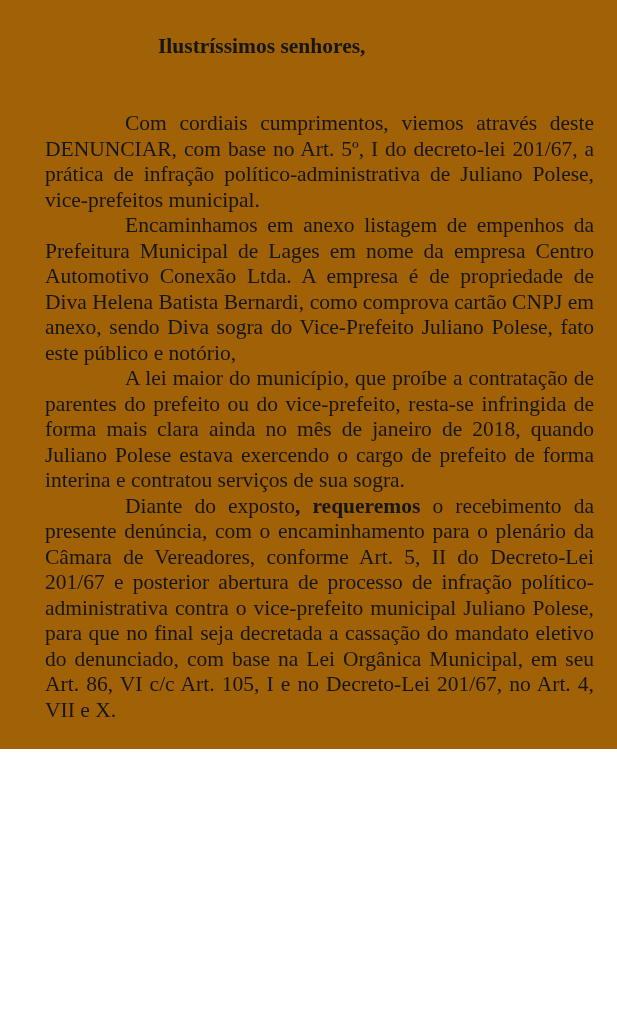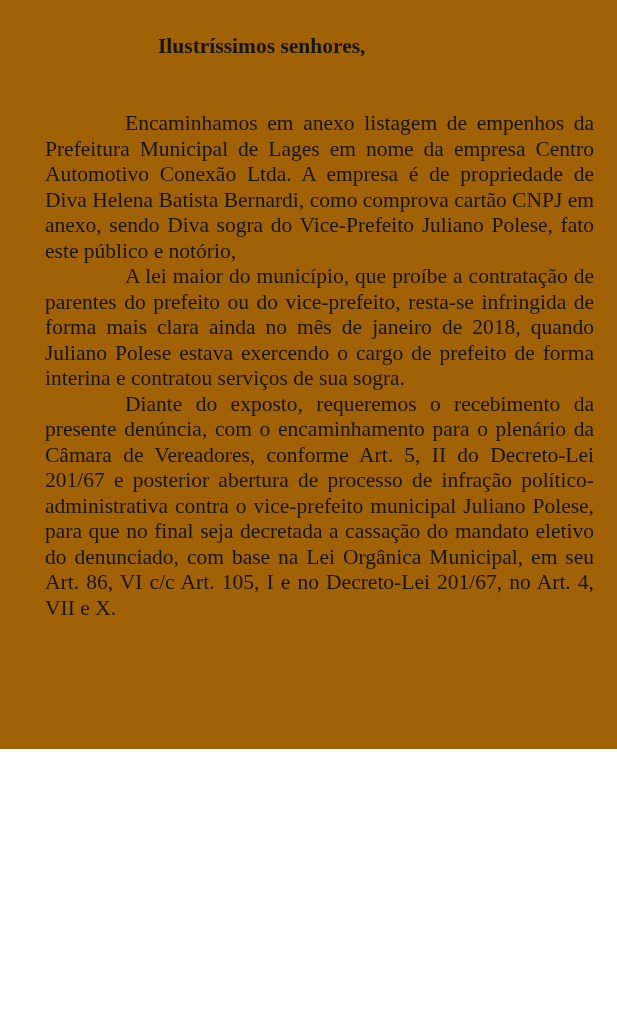--- a/index.html
+++ b/index.html
@@ -28,21 +28,21 @@
     margin: 52px 33px 0 35px;
   }
   .body-text p {
     margin: 0;
     font-size: 21.5px;
     line-height: 25.5px;
     text-align: justify;
     text-indent: 80px;
   }
   .body-text p .bold {
-    font-weight: normal;
+    font-weight: bold;
   }
   .closing {
     margin: 0;
     font-size: 21.5px;
     line-height: 25.5px;
     text-indent: 113px !important;
     text-align: left !important;
   }
   .signature {
     position: absolute;
@@ -58,20 +58,21 @@
 </style>
 </head>
 <body>
 
 <div class="page">
 
   <h1 class="salutation">Ilustríssimos senhores,</h1>
 
   <div class="body-text">
     <div>
+        <p><span>Com cordiais cumprimentos, viemos através deste DENUNCIAR, com base no Art. 5º, I do decreto-lei 201/67, a prática de infração político-administrativa de Juliano Polese, vice-prefeitos municipal.</span></p>
         <p><span>Encaminhamos em anexo listagem de empenhos da Prefeitura Municipal de Lages em nome da empresa Centro Automotivo Conexão Ltda. A empresa é de propriedade de Diva Helena Batista Bernardi, como comprova cartão CNPJ em anexo, sendo Diva sogra do Vice-Prefeito Juliano Polese, fato este público e notório,</span></p>
         <p><span>A lei maior do município, que proíbe a contratação de parentes do prefeito ou do vice-prefeito, resta-se infringida de forma mais clara ainda no mês de janeiro de 2018, quando Juliano Polese estava exercendo o cargo de prefeito de forma interina e contratou serviços de sua sogra.</span></p>
         <p><span>Diante do exposto</span><span class="bold">, requeremos</span><span> o recebimento da presente denúncia, com o encaminhamento para o plenário da Câmara de Vereadores, conforme Art. 5, II do Decreto-Lei 201/67 e posterior abertura de processo de infração político-administrativa contra o vice-prefeito municipal Juliano Polese, para que no final seja decretada a cassação do mandato eletivo do denunciado, com base na Lei Orgânica Municipal, em seu Art. 86, VI c/c Art. 105, I e no Decreto-Lei 201/67, no Art. 4, VII e X.</span></p>
       </div>
   </div>
 
   <div class="signature">
     <div>Jair Junior</div>
   </div>
 

